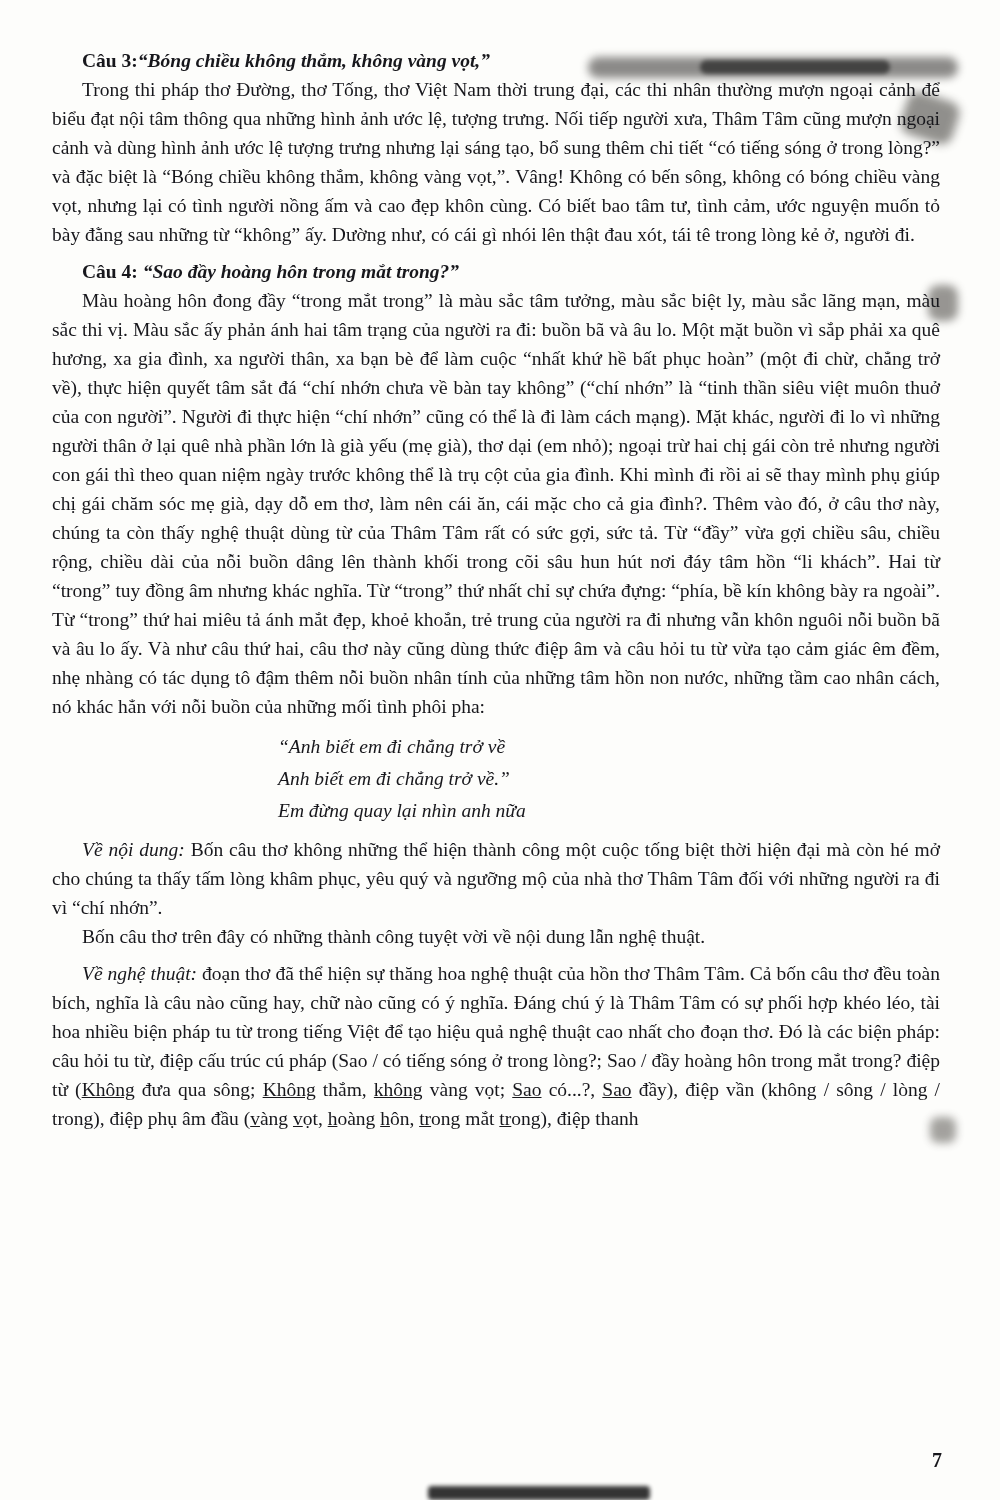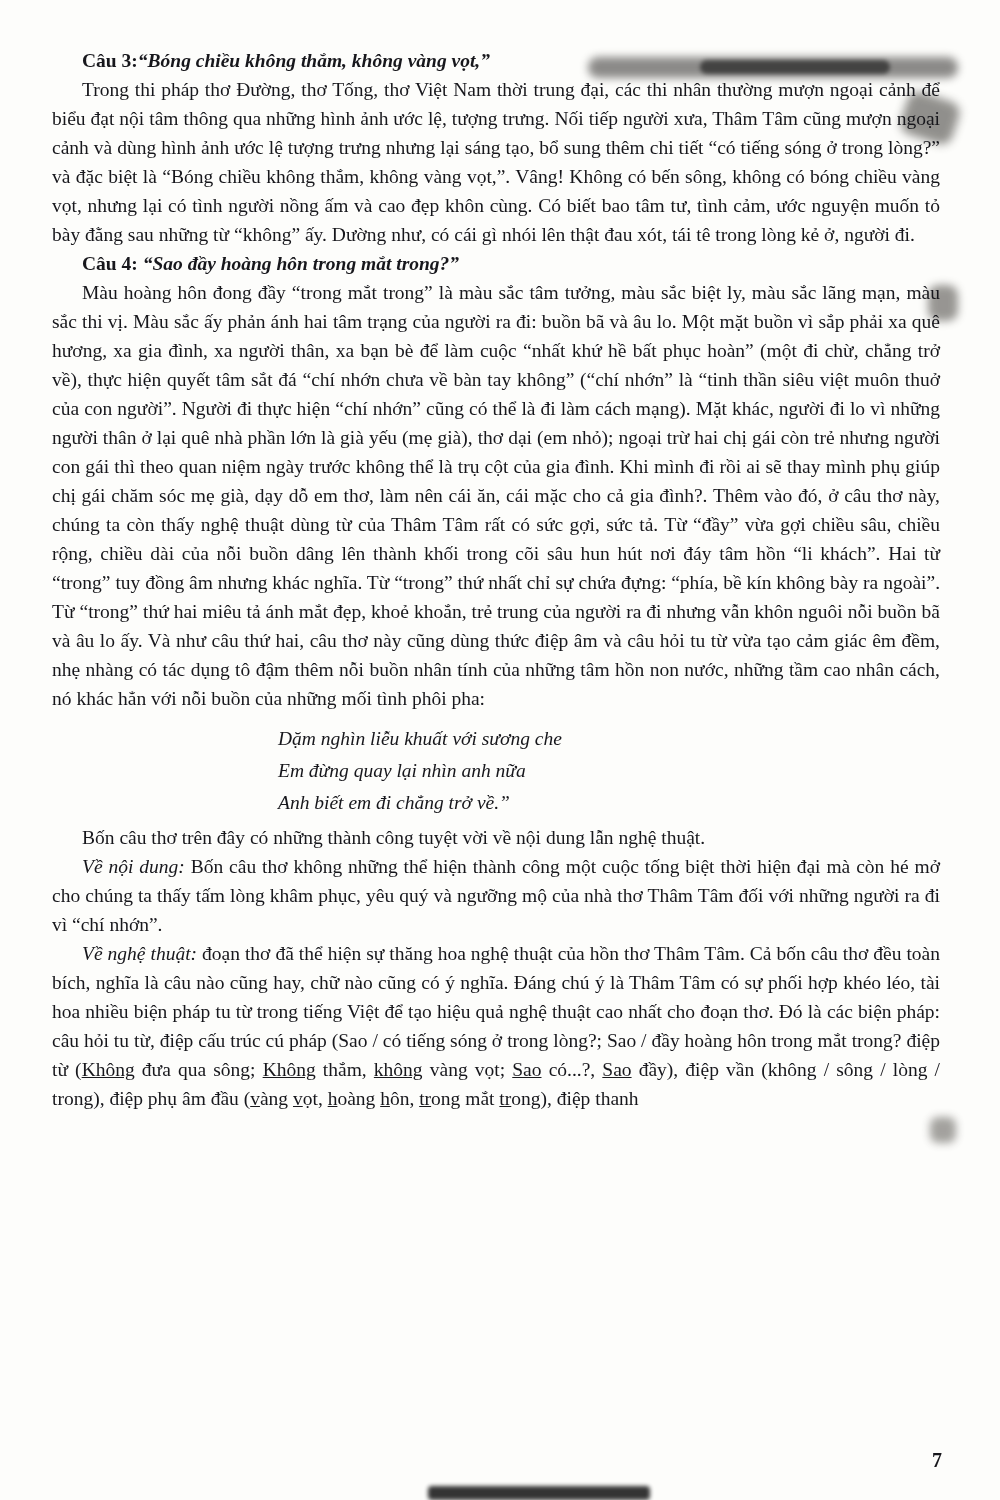--- a/index.html
+++ b/index.html
@@ -21,21 +21,21 @@
     left: 52px; top: 46px;
     width: 888px;
   }
   .para {
     margin: 0;
     font-size: 19.5px;
     line-height: 29px;
     text-align: justify;
     text-indent: 30px;
   }
-  .gap { margin-top: 0; }
+  .gap { margin-top: 8px; }
   .b  { font-weight: bold; }
   .bi { font-weight: bold; font-style: italic; }
   .i  { font-style: italic; }
   .poem {
     margin: 10px 0 4px 226px;
     font-style: italic;
     font-size: 19.5px;
     line-height: 32px;
   }
   .poem-line { white-space: nowrap; }
@@ -75,30 +75,30 @@
 
     <p class="para"><span class="b">Câu 3:</span><span class="bi">“Bóng chiều không thắm, không vàng vọt,”</span></p>
 
     <p class="para">Trong thi pháp thơ Đường, thơ Tống, thơ Việt Nam thời trung đại, các thi nhân thường mượn ngoại cảnh để biểu đạt nội tâm thông qua những hình ảnh ước lệ, tượng trưng. Nối tiếp người xưa, Thâm Tâm cũng mượn ngoại cảnh và dùng hình ảnh ước lệ tượng trưng nhưng lại sáng tạo, bổ sung thêm chi tiết “có tiếng sóng ở trong lòng?” và đặc biệt là “Bóng chiều không thắm, không vàng vọt,”. Vâng! Không có bến sông, không có bóng chiều vàng vọt, nhưng lại có tình người nồng ấm và cao đẹp khôn cùng. Có biết bao tâm tư, tình cảm, ước nguyện muốn tỏ bày đằng sau những từ “không” ấy. Dường như, có cái gì nhói lên thật đau xót, tái tê trong lòng kẻ ở, người đi.</p>
 
     <p class="para gap"><span class="b">Câu 4:</span><span class="bi"> “Sao đầy hoàng hôn trong mắt trong?”</span></p>
 
     <p class="para">Màu hoàng hôn đong đầy “trong mắt trong” là màu sắc tâm tưởng, màu sắc biệt ly, màu sắc lãng mạn, màu sắc thi vị. Màu sắc ấy phản ánh hai tâm trạng của người ra đi: buồn bã và âu lo. Một mặt buồn vì sắp phải xa quê hương, xa gia đình, xa người thân, xa bạn bè để làm cuộc “nhất khứ hề bất phục hoàn” (một đi chừ, chẳng trở về), thực hiện quyết tâm sắt đá “chí nhớn chưa về bàn tay không” (“chí nhớn” là “tinh thần siêu việt muôn thuở của con người”. Người đi thực hiện “chí nhớn” cũng có thể là đi làm cách mạng). Mặt khác, người đi lo vì những người thân ở lại quê nhà phần lớn là già yếu (mẹ già), thơ dại (em nhỏ); ngoại trừ hai chị gái còn trẻ nhưng người con gái thì theo quan niệm ngày trước không thể là trụ cột của gia đình. Khi mình đi rồi ai sẽ thay mình phụ giúp chị gái chăm sóc mẹ già, dạy dỗ em thơ, làm nên cái ăn, cái mặc cho cả gia đình?. Thêm vào đó, ở câu thơ này, chúng ta còn thấy nghệ thuật dùng từ của Thâm Tâm rất có sức gợi, sức tả. Từ “đầy” vừa gợi chiều sâu, chiều rộng, chiều dài của nỗi buồn dâng lên thành khối trong cõi sâu hun hút nơi đáy tâm hồn “li khách”. Hai từ “trong” tuy đồng âm nhưng khác nghĩa. Từ “trong” thứ nhất chỉ sự chứa đựng: “phía, bề kín không bày ra ngoài”. Từ “trong” thứ hai miêu tả ánh mắt đẹp, khoẻ khoắn, trẻ trung của người ra đi nhưng vẫn khôn nguôi nỗi buồn bã và âu lo ấy. Và như câu thứ hai, câu thơ này cũng dùng thức điệp âm và câu hỏi tu từ vừa tạo cảm giác êm đềm, nhẹ nhàng có tác dụng tô đậm thêm nỗi buồn nhân tính của những tâm hồn non nước, những tầm cao nhân cách, nó khác hẳn với nỗi buồn của những mối tình phôi pha:</p>
 
     <div class="poem">
-      <div class="poem-line">Dặm nghìn liễu khuất với sương che</div>
+      <div class="poem-line">“Anh biết em đi chẳng trở về</div>
+      <div class="poem-line">Anh biết em đi chẳng trở về.”</div>
       <div class="poem-line">Em đừng quay lại nhìn anh nữa</div>
-      <div class="poem-line">Anh biết em đi chẳng trở về.”</div>
     </div>
 
 
 
+    <p class="para gap"><span class="i">Về nội dung:</span><span> Bốn câu thơ không những thể hiện thành công một cuộc tống biệt thời hiện đại mà còn hé mở cho chúng ta thấy tấm lòng khâm phục, yêu quý và ngưỡng mộ của nhà thơ Thâm Tâm đối với những người ra đi vì “chí nhớn”.</span></p>
+
     <p class="para">Bốn câu thơ trên đây có những thành công tuyệt vời về nội dung lẫn nghệ thuật.</p>
-
-    <p class="para gap"><span class="i">Về nội dung:</span><span> Bốn câu thơ không những thể hiện thành công một cuộc tống biệt thời hiện đại mà còn hé mở cho chúng ta thấy tấm lòng khâm phục, yêu quý và ngưỡng mộ của nhà thơ Thâm Tâm đối với những người ra đi vì “chí nhớn”.</span></p>
 
     <p class="para gap"><span class="i">Về nghệ thuật:</span><span><span> đoạn thơ đã thể hiện sự thăng hoa nghệ thuật của hồn thơ Thâm Tâm. Cả bốn câu thơ đều toàn bích, nghĩa là câu nào cũng hay, chữ nào cũng có ý nghĩa. Đáng chú ý là Thâm Tâm có sự phối hợp khéo léo, tài hoa nhiều biện pháp tu từ trong tiếng Việt để tạo hiệu quả nghệ thuật cao nhất cho đoạn thơ. Đó là các biện pháp: câu hỏi tu từ, điệp cấu trúc cú pháp (Sao / có tiếng sóng ở trong lòng?; Sao / đầy hoàng hôn trong mắt trong? điệp từ (</span><span style="text-decoration: underline;">Không</span><span> đưa qua sông; </span><span style="text-decoration: underline;">Không</span><span> thắm, </span><span style="text-decoration: underline;">không</span><span> vàng vọt; </span><span style="text-decoration: underline;">Sao</span><span> có...?, </span><span style="text-decoration: underline;">Sao</span><span> đầy), điệp vần (không / sông / lòng / trong), điệp phụ âm đầu (</span><span style="text-decoration: underline;">v</span><span>àng </span><span style="text-decoration: underline;">v</span><span>ọt, </span><span style="text-decoration: underline;">h</span><span>oàng </span><span style="text-decoration: underline;">h</span><span>ôn, </span><span style="text-decoration: underline;">tr</span><span>ong mắt </span><span style="text-decoration: underline;">tr</span><span>ong), điệp thanh</span></span></p>
 
   </div>
 
   <div class="page-number">7</div>
 
 </div>
 
 </body></html>

